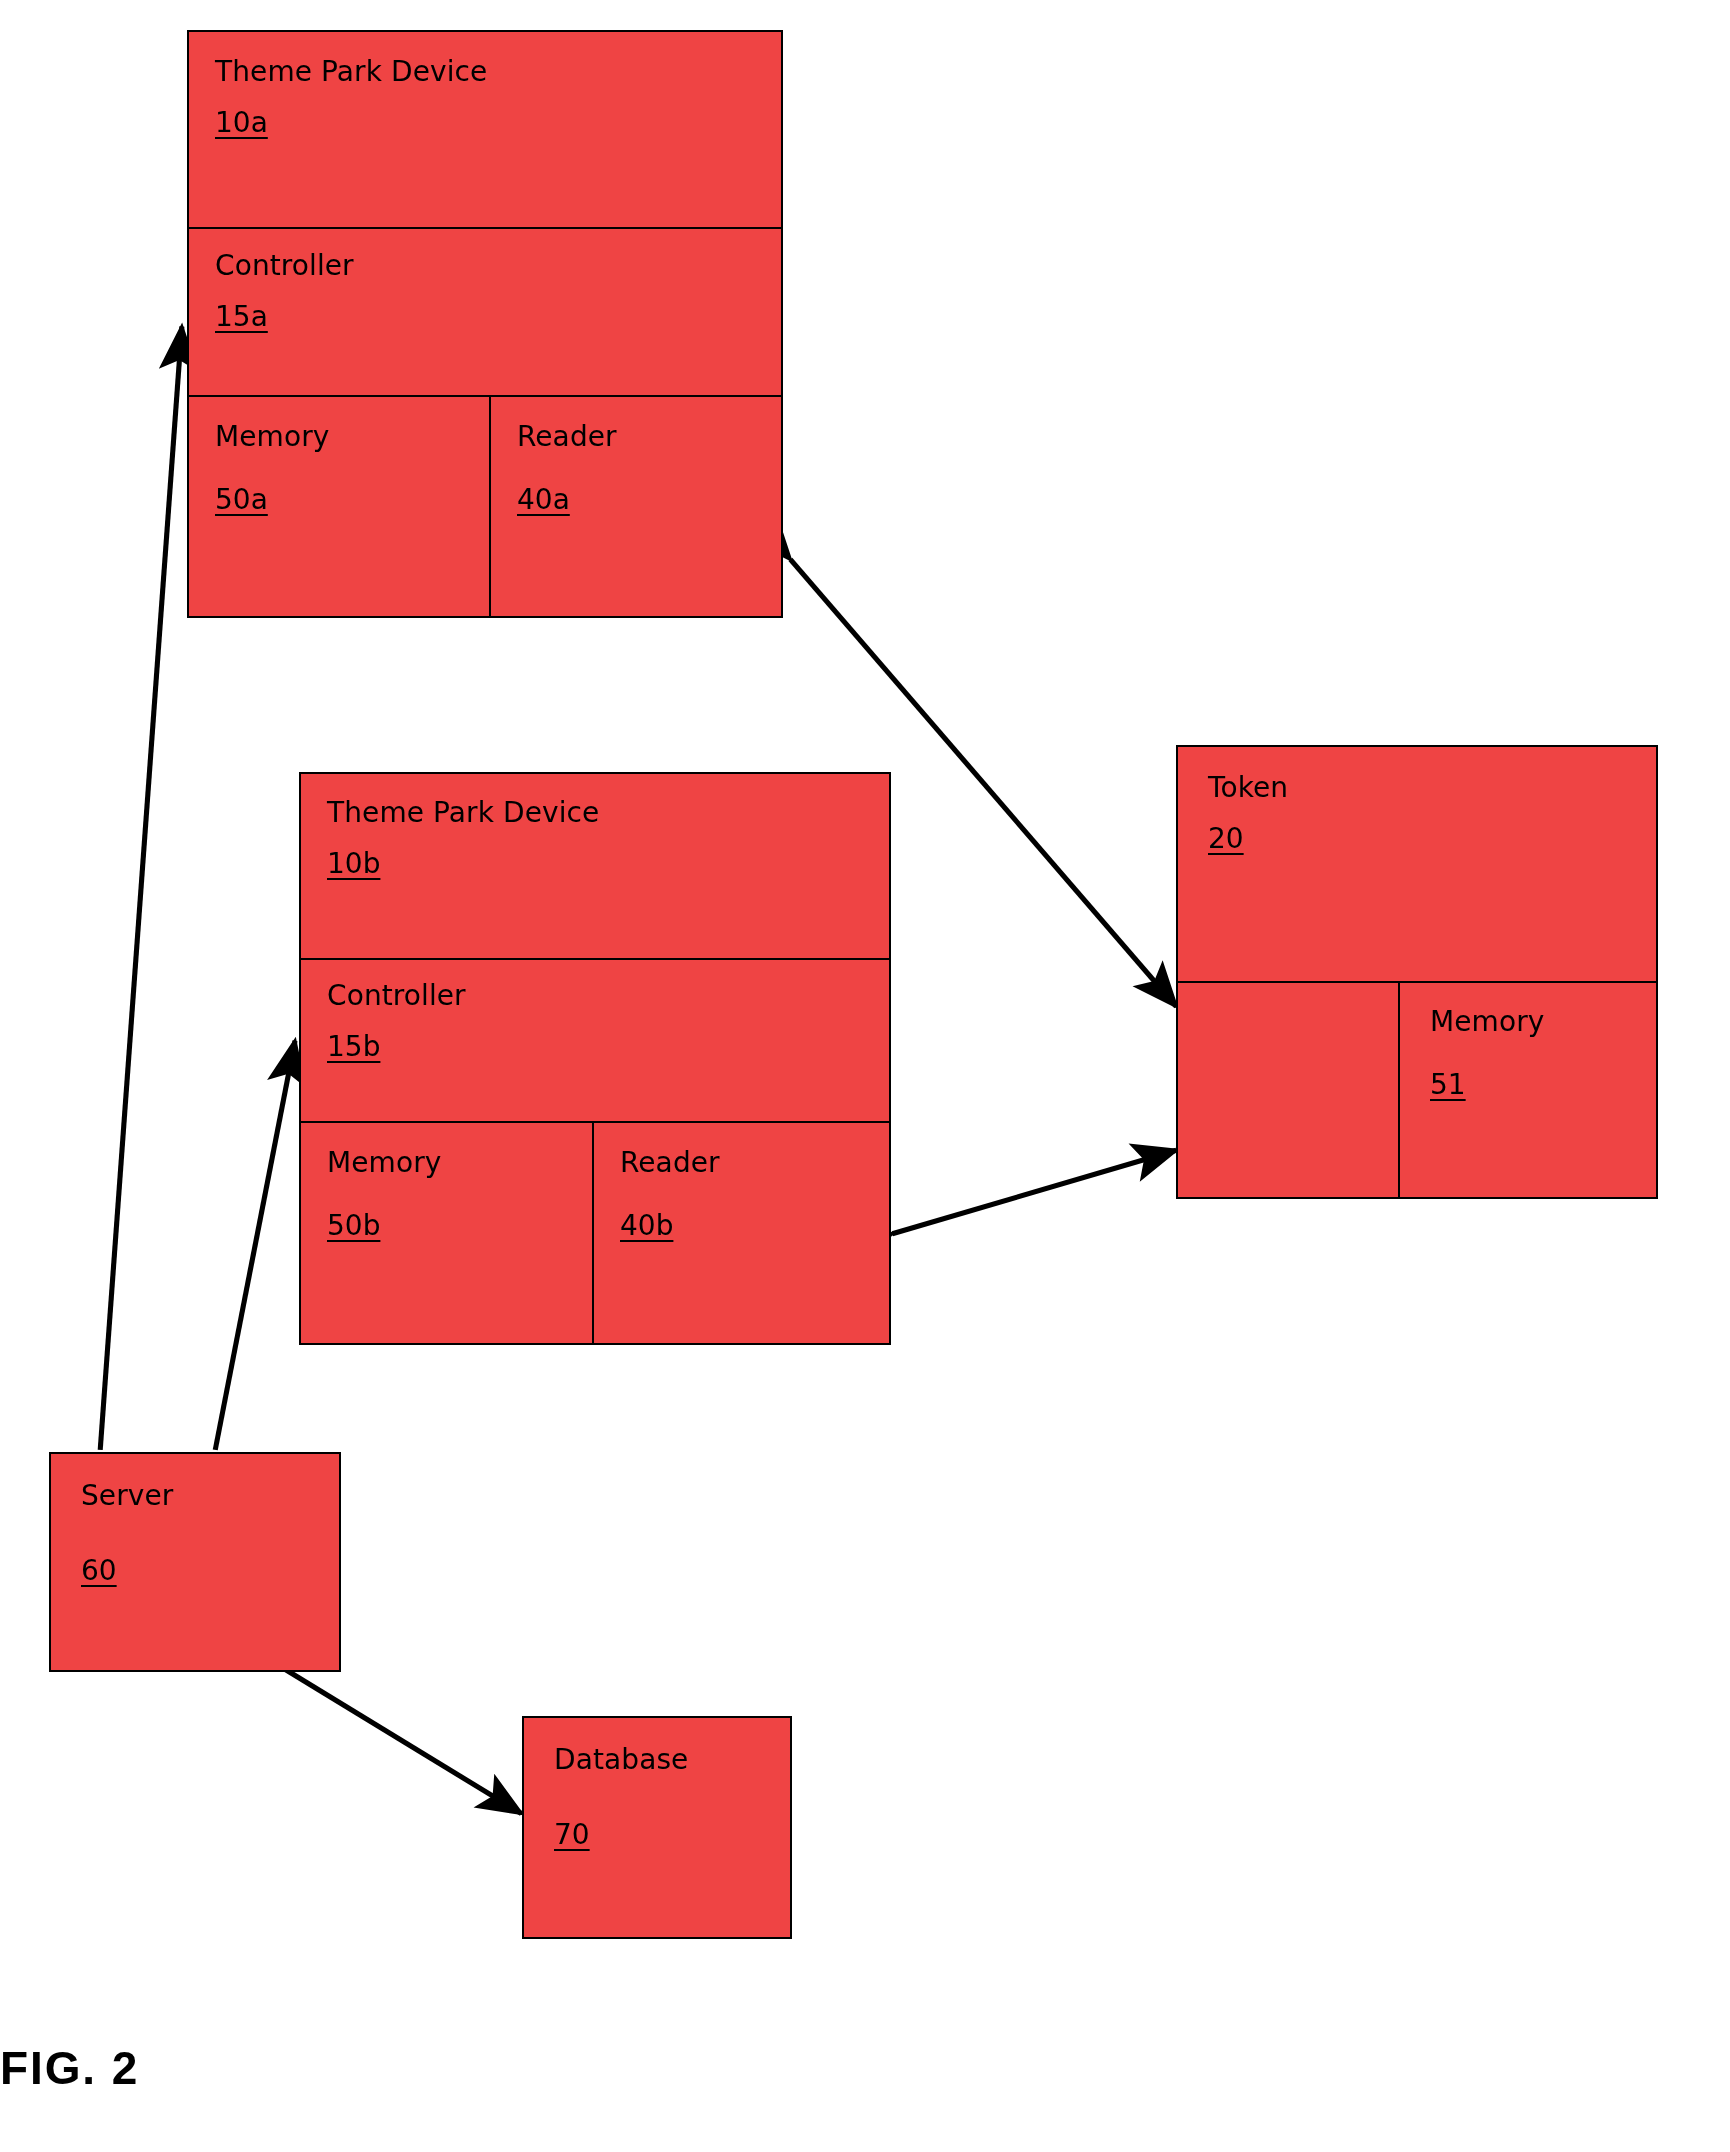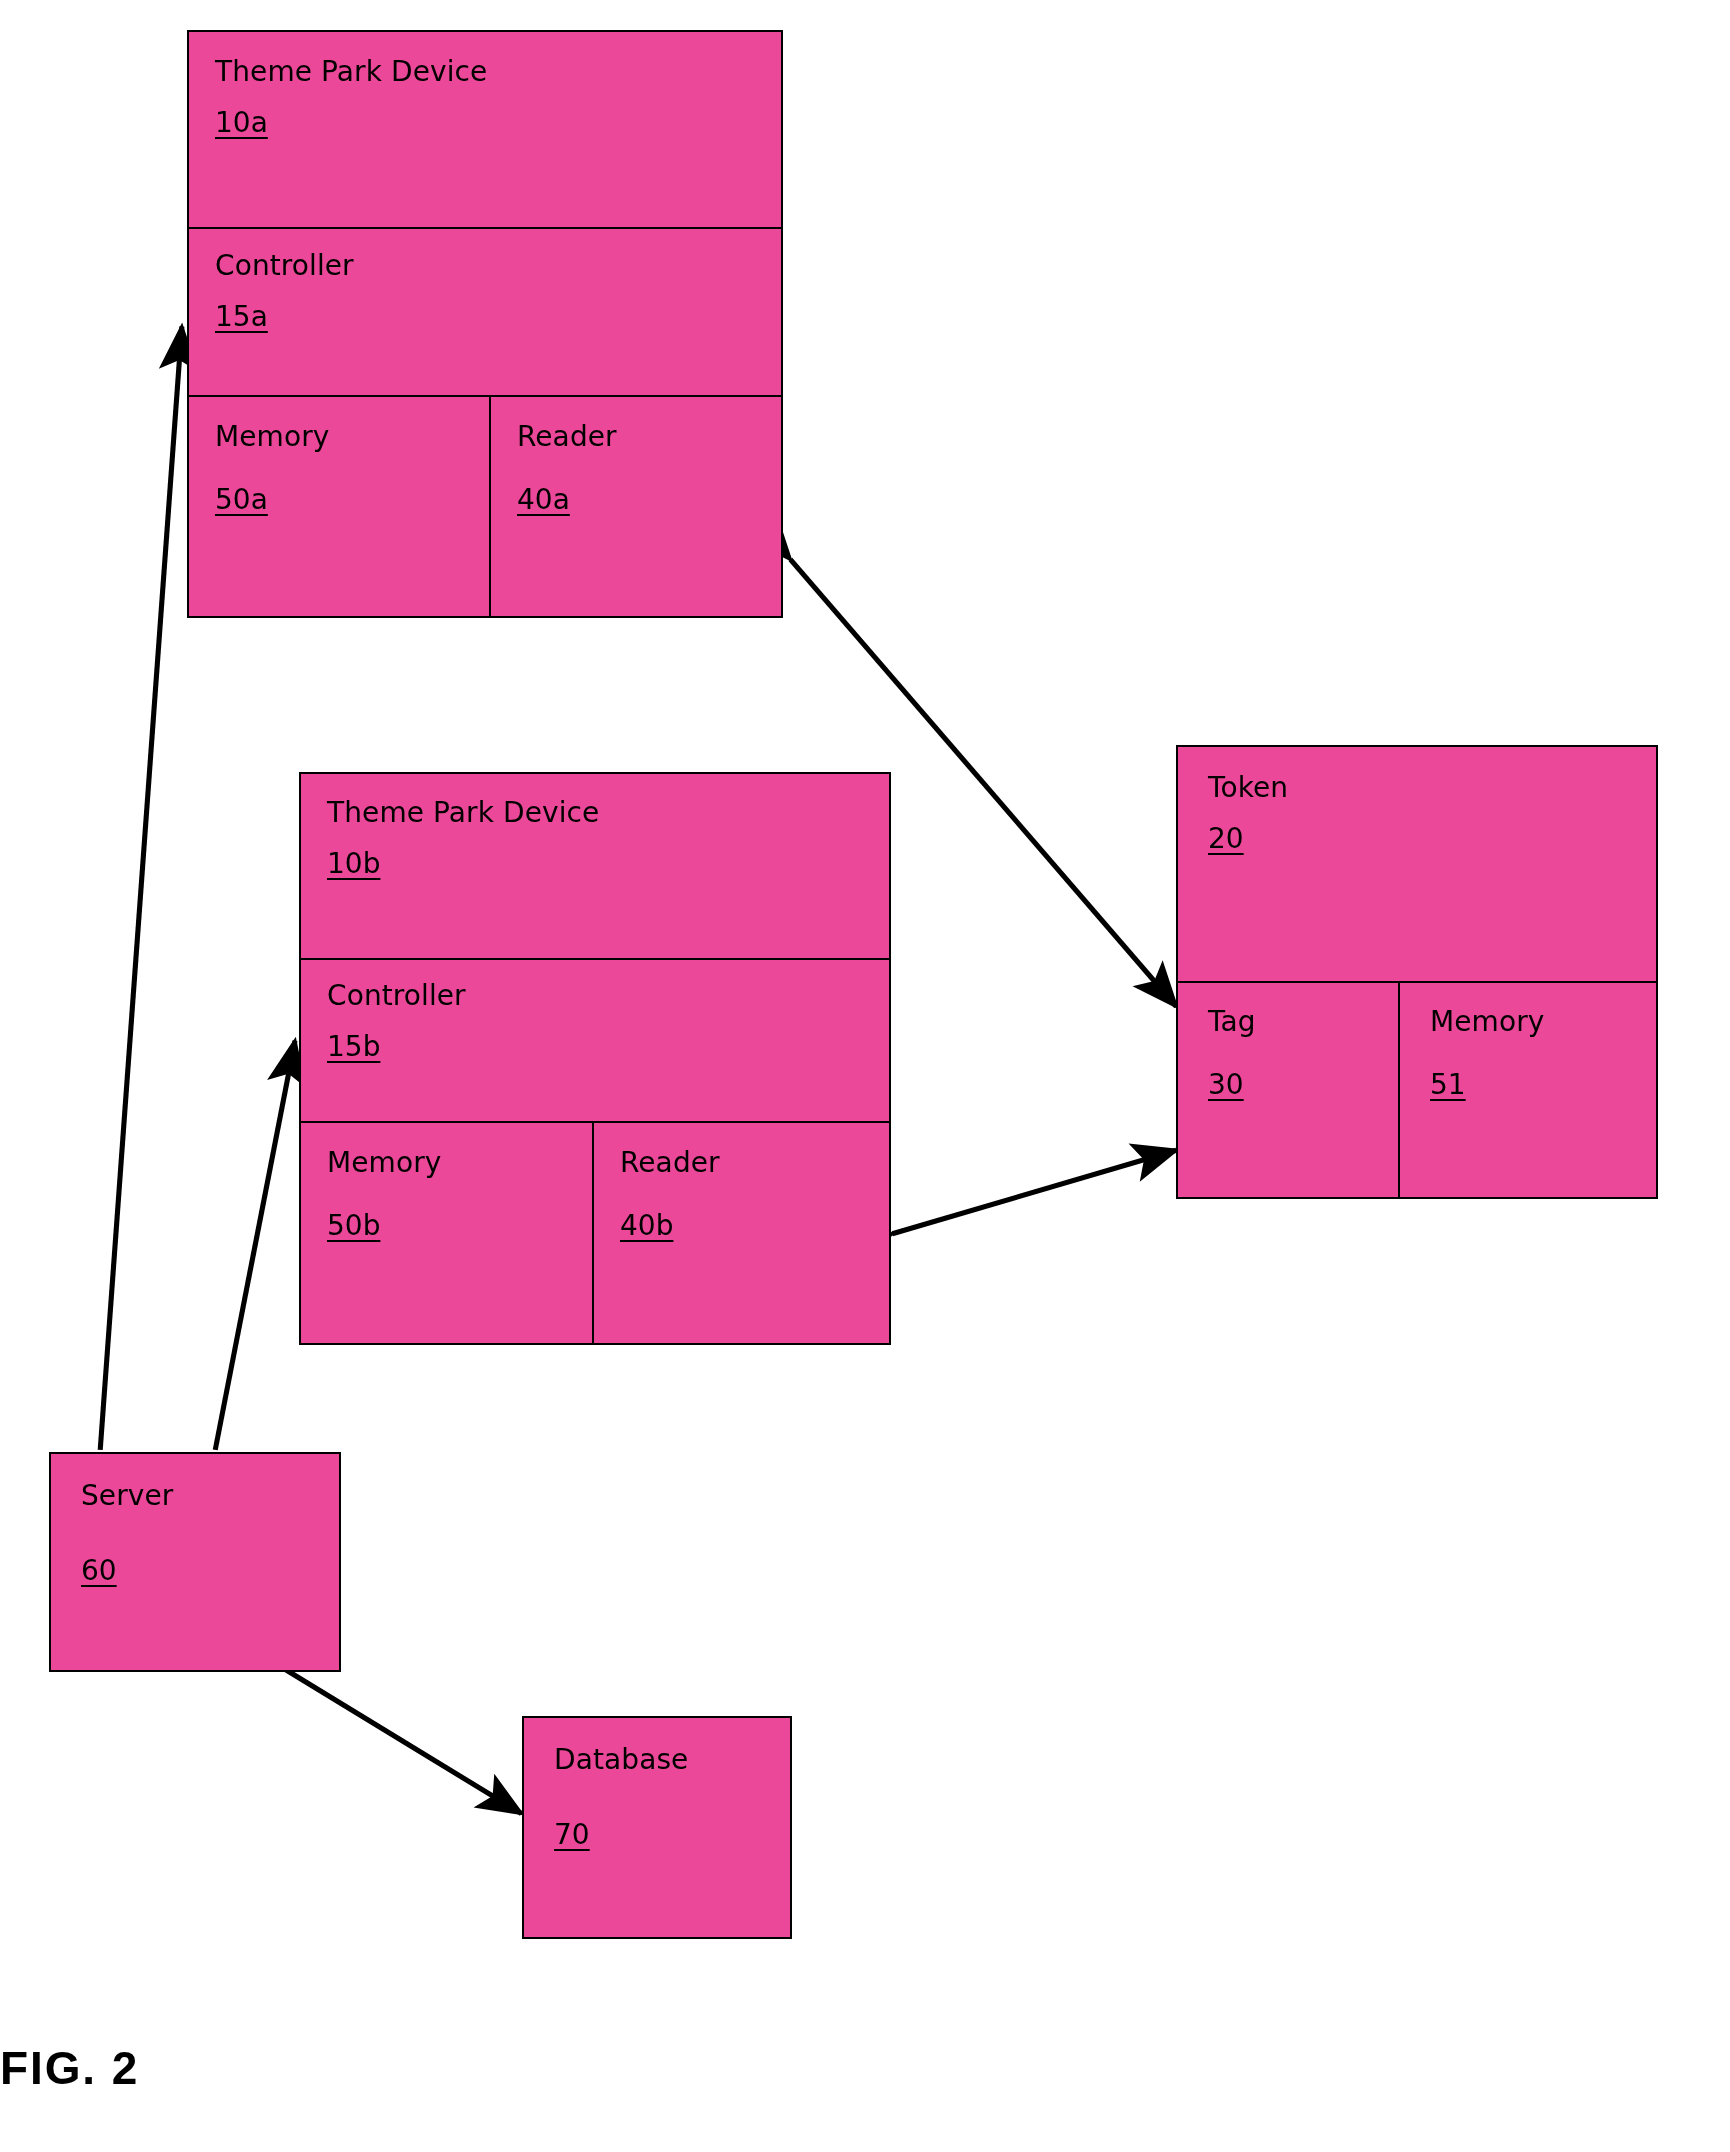--- a/index.html
+++ b/index.html
@@ -16,21 +16,21 @@
     font-family: "DejaVu Sans", sans-serif;
     color: #000000;
     overflow: hidden;
   }
 
   
   .node {
     position: absolute;
     box-sizing: border-box;
     border: 2.8px solid #000;
-    background: #ec4899;
+    background: #ef4444;
   }
   .row {
     position: absolute;
     box-sizing: border-box;
     left: 0;
     right: 0;
   }
   .row.divided-top { border-top: 2.8px solid #000; }
   .cell {
     position: absolute;
@@ -162,24 +162,20 @@
   </div>
 
   <div class="node" style="left:1176px; top:745px; width:482px; height:454px;">
 
     <div class="row" style="top:0px; height:234px;">
       <div class="lbl" style="left:30px; top:26px;">Token</div>
       <div class="ref" style="left:30px; top:77px;">20</div>
     </div>
 
     <div class="row divided-top" style="top:234px; bottom:0px;">
-      <div class="cell" style="left:0px; width:220px;">
-        <div class="lbl" style="left:30px; top:24px;">Tag</div>
-        <div class="ref" style="left:30px; top:87px;">30</div>
-      </div>
       <div class="cell right-cell" style="left:220px; right:0px;">
         <div class="lbl" style="left:30px; top:24px;">Memory</div>
         <div class="ref" style="left:30px; top:87px;">51</div>
       </div>
     </div>
   </div>
 
   <div class="node" style="left:49px; top:1452px; width:292px; height:220px;">
     <div class="lbl" style="left:30px; top:27px;">Server</div>
     <div class="ref" style="left:30px; top:102px;">60</div>

